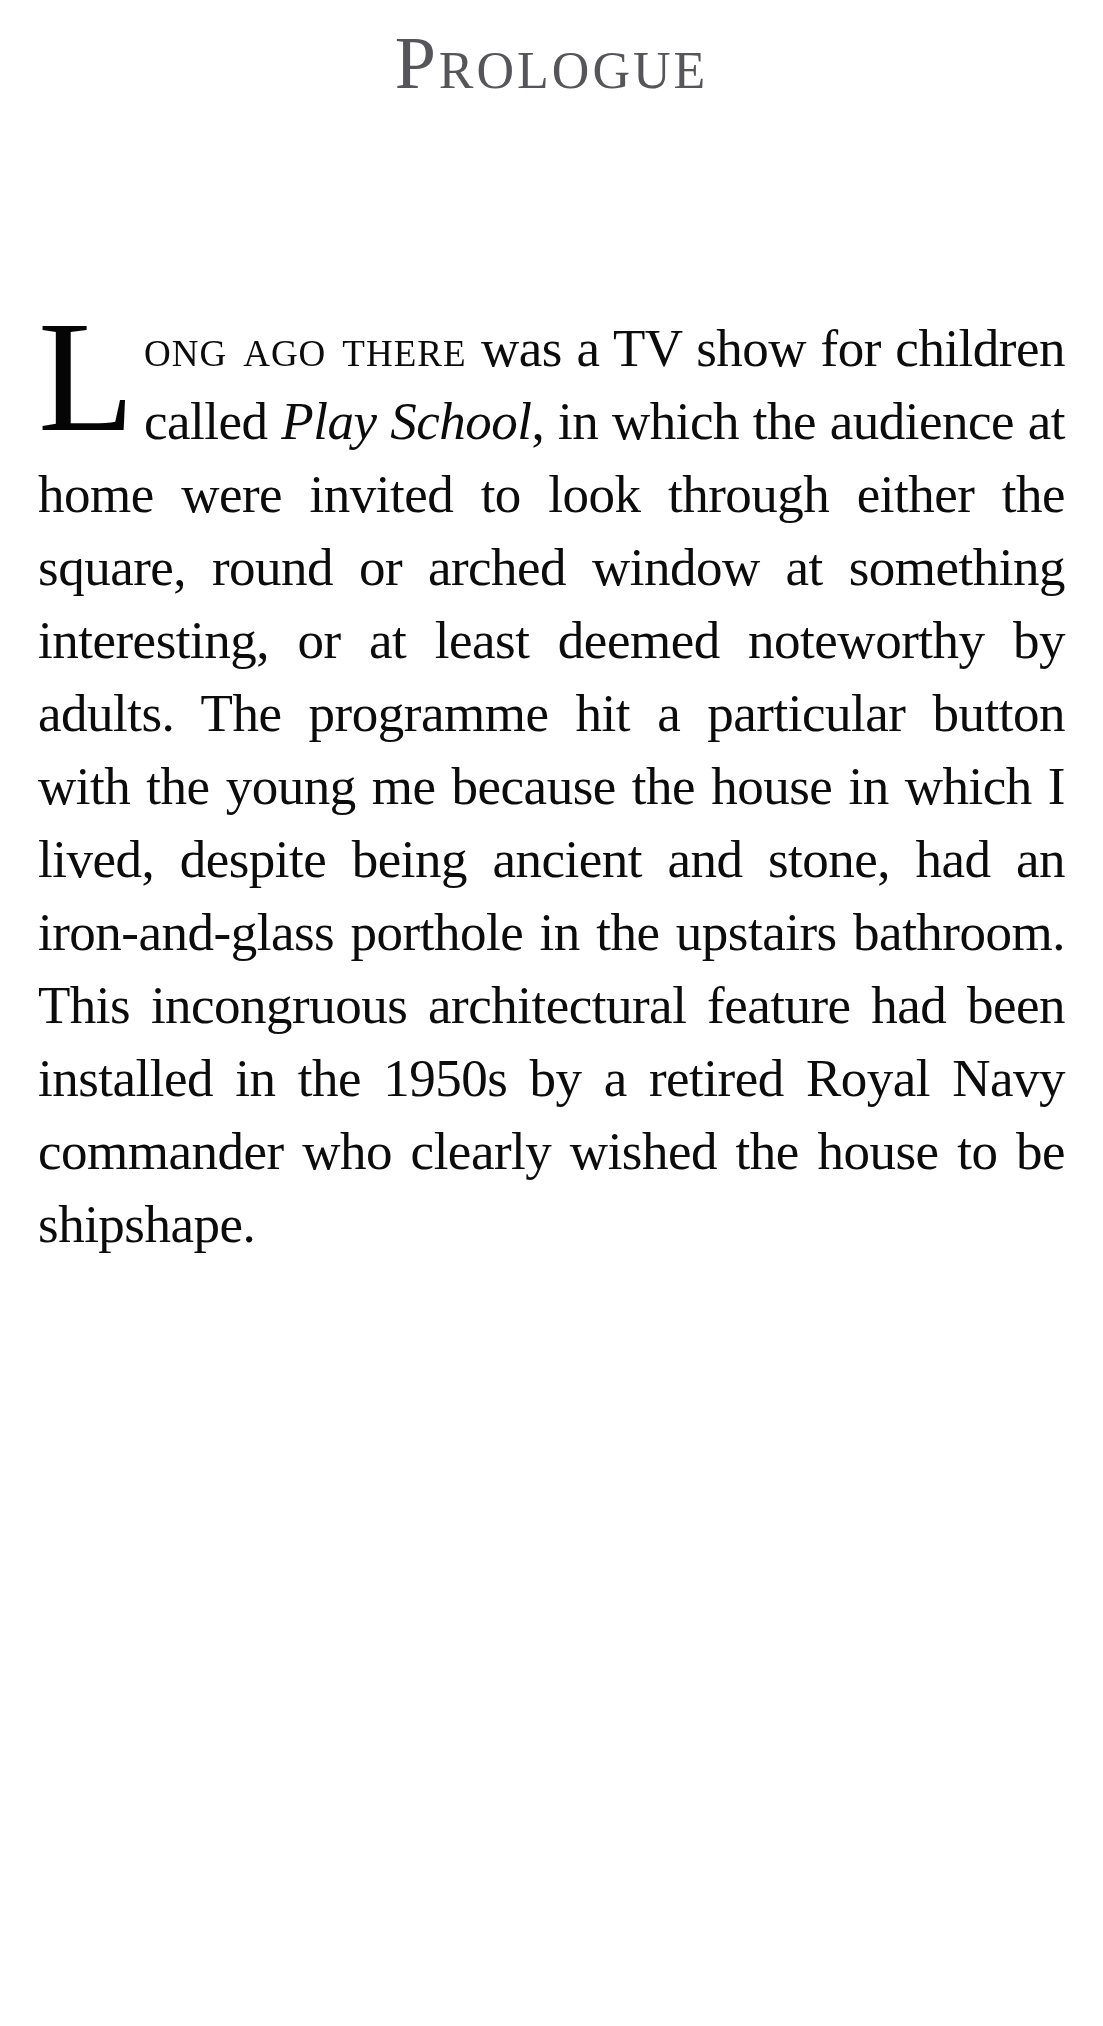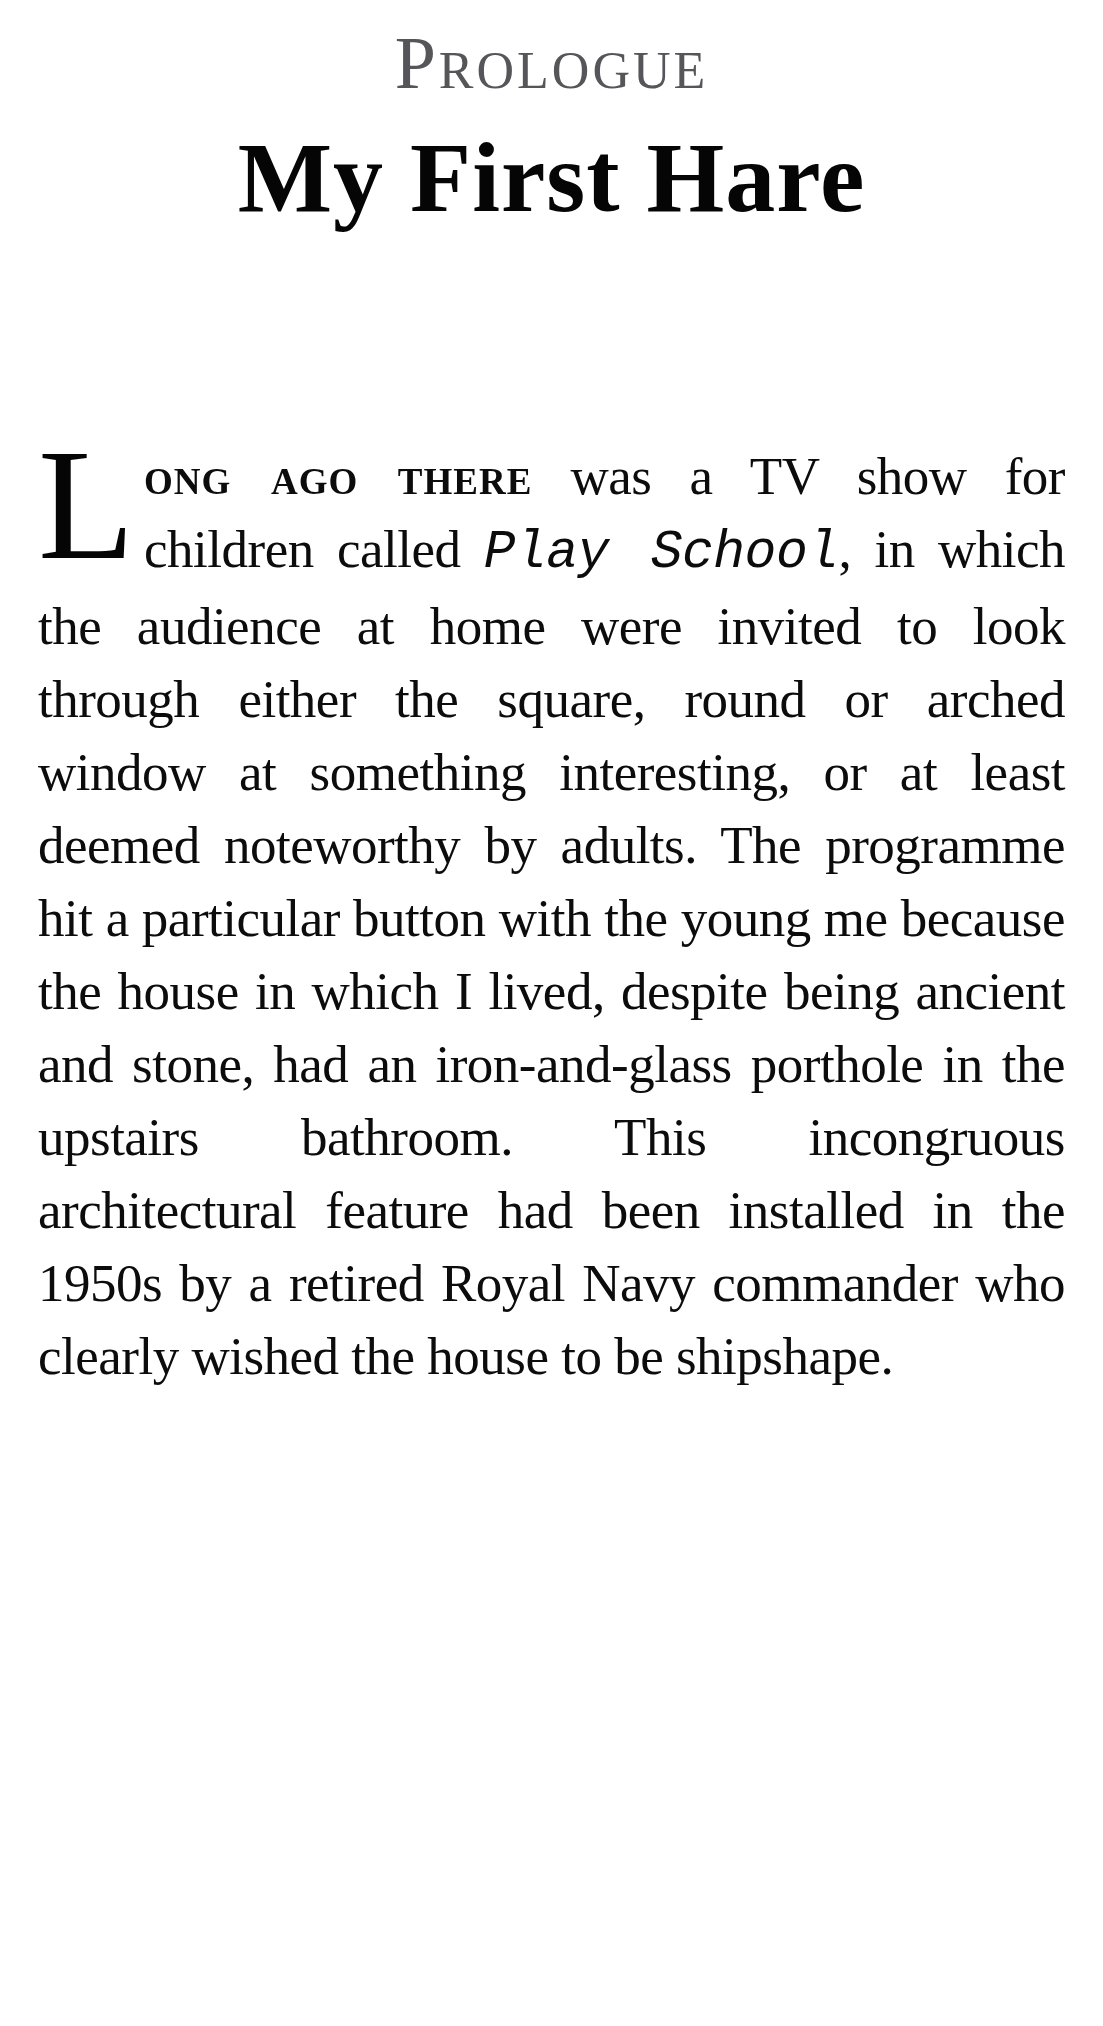--- a/index.html
+++ b/index.html
@@ -58,45 +58,42 @@
     font-size: 158px;
     line-height: 118px;
     height: 122px;
     padding-right: 10px;
     padding-top: 6px;
     color: #050505;
   }
   .opening-smallcaps {
     font-variant: small-caps;
     letter-spacing: 1px;
-    font-weight: bold;
   }
   .show-title {
     font-style: italic;
-    font-family: Liberation Mono, monospace;
   }
   .page-number {
     position: absolute;
     left: 0;
     right: 0;
     top: 1948px;
     text-align: center;
     font-size: 48px;
     line-height: 1.2;
     color: #0c0c0c;
   }
 </style>
 </head>
 <body>
 
 <div class="page">
 
   <h2 class="kicker">Prologue</h2>
 
-  <h1 class="title">My First Hare</h1>
 
   <div class="body-text">
     <p class="para"><span class="dropcap">L</span><span class="opening-smallcaps">ong ago there</span><span> was a TV show for children called </span><em class="show-title">Play School</em><span>, in which the audience at home were invited to look through either the square, round or arched window at something interesting, or at least deemed noteworthy by adults. The programme hit a particular button with the young me because the house in which I lived, despite being ancient and stone, had an iron-and-glass porthole in the upstairs bathroom. This incongruous architectural feature had been installed in the 1950s by a retired Royal Navy commander who clearly wished the house to be shipshape.</span></p>
   </div>
 
   <div class="page-number">1</div>
 
 </div>
 
 </body></html>

